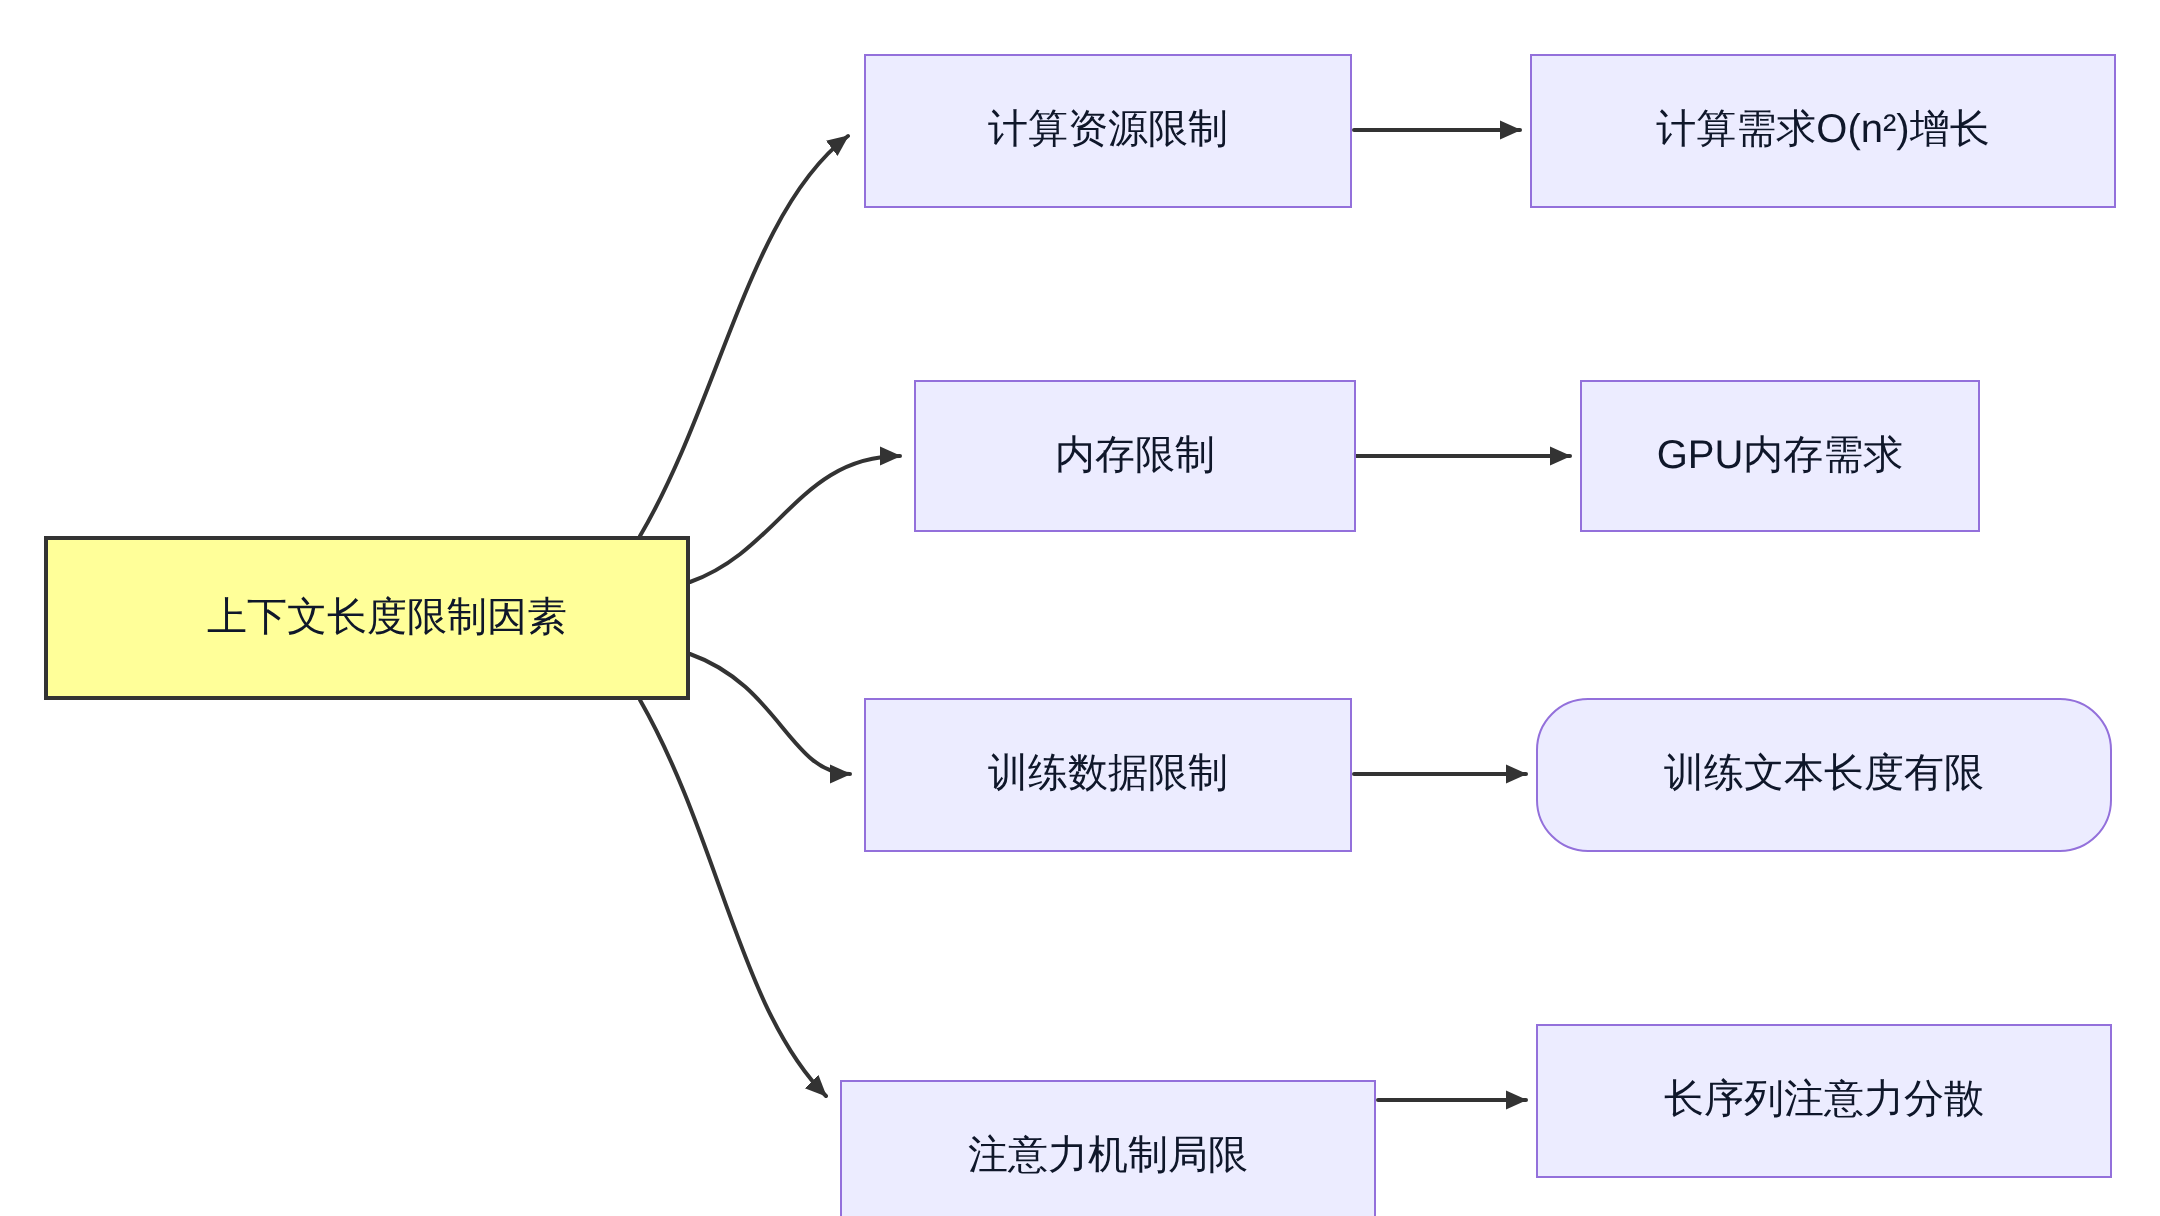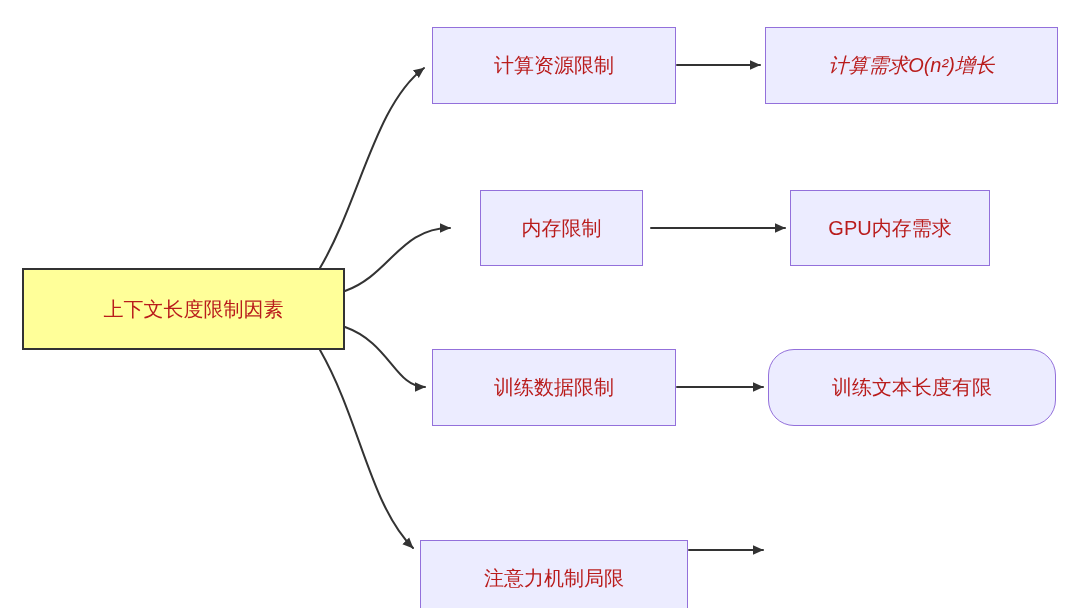--- a/index.html
+++ b/index.html
@@ -28,21 +28,21 @@
     stroke-width: 2;
     stroke-linecap: round;
   }
   .node {
     position: absolute;
     display: flex;
     align-items: center;
     justify-content: center;
     box-sizing: border-box;
     font-size: 20px;
-    color: #b91c1c;
+    color: #0f172a;
     text-align: center;
     line-height: 1.25;
   }
   .node.branch {
     background: var(--node-fill, #ECECFF);
     border: 1px solid var(--node-border, #9370DB);
   }
   .node.root {
     background: var(--root-fill, #FFFF99);
     border: 2px solid var(--root-border, #333333);
@@ -72,35 +72,38 @@
     <path class="edge" d="M 689 550 L 763 550" marker-end="url(#arrow)"></path>
   </svg>
 
   <div class="node root" style="left:22px; top:268px; width:323px; height:82px;">
     <span>上下文长度限制因素</span>
   </div>
 
   <div class="node branch" style="left:432px; top:27px; width:244px; height:77px;">
     <span>计算资源限制</span>
   </div>
-  <div class="node branch" style="left:765px; top:27px; width:293px; height:77px;font-style:italic;">
+  <div class="node branch" style="left:765px; top:27px; width:293px; height:77px;">
     <span>计算需求O(n²)增长</span>
   </div>
 
-  <div class="node branch" style="left:457px; top:190px; width:163px; height:76px;margin-left:23px;">
+  <div class="node branch" style="left:457px; top:190px; width:221px; height:76px;">
     <span>内存限制</span>
   </div>
   <div class="node branch" style="left:790px; top:190px; width:200px; height:76px;">
     <span>GPU内存需求</span>
   </div>
 
   <div class="node branch" style="left:432px; top:349px; width:244px; height:77px;align-items:center;">
     <span>训练数据限制</span>
   </div>
   <div class="node branch" style="left:768px; top:349px; width:288px; height:77px;border-radius:26px;">
     <span>训练文本长度有限</span>
   </div>
 
   <div class="node branch" style="left:420px; top:512px; width:268px; height:77px;margin-top:28px;">
     <span>注意力机制局限</span>
   </div>
+  <div class="node branch" style="left:768px; top:512px; width:288px; height:77px;">
+    <span>长序列注意力分散</span>
+  </div>
 
 </div>
 
 </body></html>

